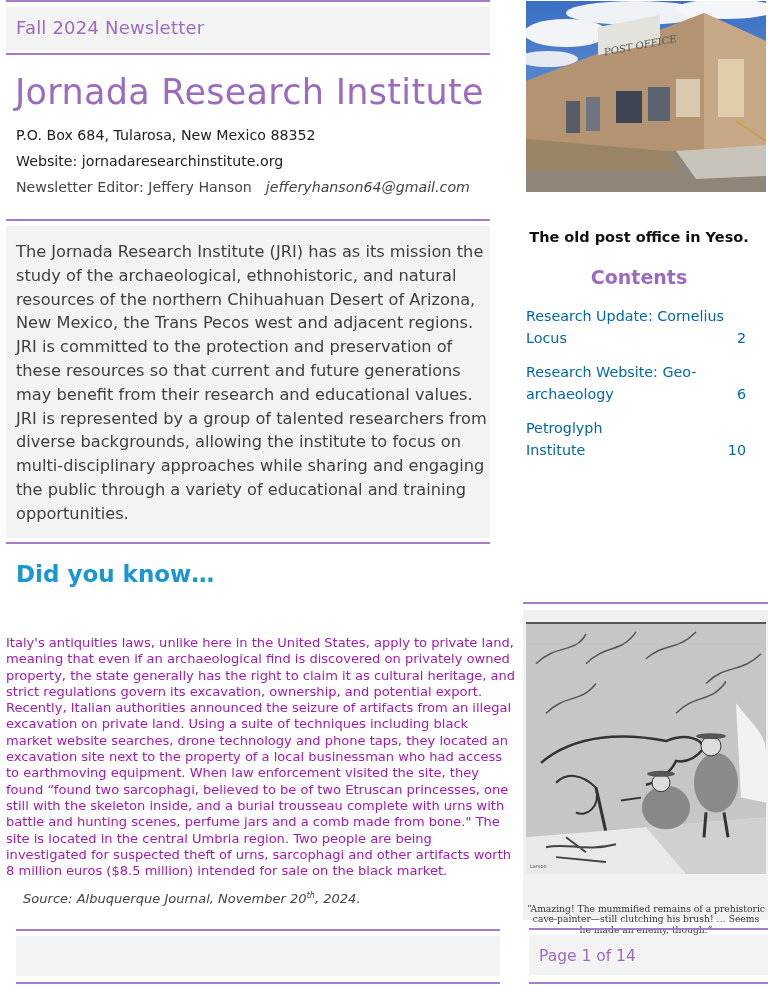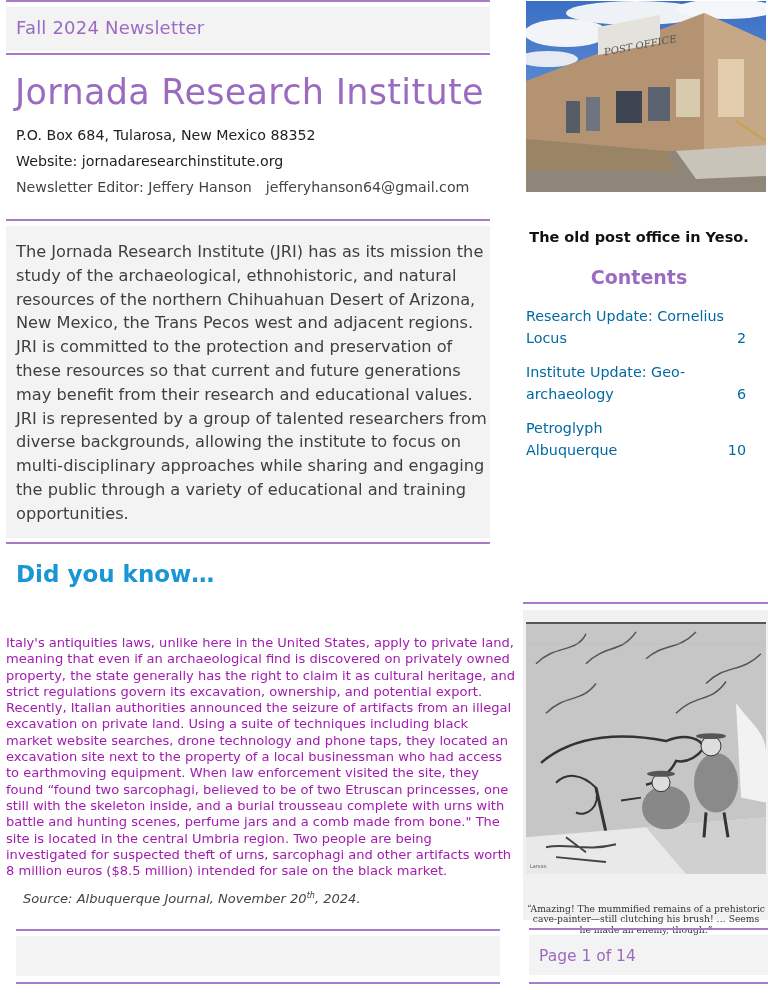--- a/index.html
+++ b/index.html
@@ -7,21 +7,21 @@
     body { position: relative; font-family: "DejaVu Sans", "Liberation Sans", sans-serif; color: #3a3a3a; }
 
     .hline { position: absolute; height: 2px; background: #a77bc8; }
     .panel { position: absolute; background: #f3f3f3; }
 
     
     .issue-label { position: absolute; left: 16px; top: 17px; font-size: 18px; color: #9b6bc0; letter-spacing: 0.2px; }
     .org-title { position: absolute; left: 15px; top: 72px; font-size: 35px; color: #9b6bc0; font-weight: normal; letter-spacing: 0.3px; white-space: nowrap; }
     .addr-line { position: absolute; left: 16px; font-size: 14.2px; color: #222; white-space: nowrap; }
     .addr-line.editor { color: #444; }
-    .email { margin-left: 14px; }
+    .email { font-style: italic; margin-left: 14px; }
 
     
     .mission-text { position: absolute; left: 16px; top: 240px; width: 472px; font-size: 16.2px; line-height: 23.8px; color: #3f3f3f; }
 
     
     .photo { position: absolute; left: 526px; top: 1px; width: 240px; height: 191px; overflow: hidden; background: #b59a77; }
     .photo svg { display: block; width: 100%; height: 100%; }
     .photo-caption { position: absolute; left: 510px; top: 229px; width: 258px; text-align: center; font-size: 14.5px; font-weight: bold; color: #111; }
 
     
@@ -100,30 +100,30 @@
 <div class="contents-title">Contents</div>
 <div class="toc">
   <div class="toc-item">
     <span class="toc-line1">Research Update: Cornelius</span>
     <span class="toc-line2">
         <span>Locus</span>
         <span>2</span>
       </span>
   </div>
   <div class="toc-item">
-    <span class="toc-line1">Institute Update: Geo-</span>
+    <span class="toc-line1">Research Website: Geo-</span>
     <span class="toc-line2">
         <span>archaeology</span>
         <span>6</span>
       </span>
   </div>
   <div class="toc-item">
     <span class="toc-line1">Petroglyph</span>
     <span class="toc-line2">
-        <span>Albuquerque</span>
+        <span>Institute</span>
         <span>10</span>
       </span>
   </div>
 </div>
 
 <h2 class="dyk-title">Did you know…</h2>
 <p class="dyk-text">Italy's antiquities laws, unlike here in the United States, apply to private land, meaning that even if an archaeological find is discovered on privately owned property, the state generally has the right to claim it as cultural heritage, and strict regulations govern its excavation, ownership, and potential export. Recently, Italian authorities announced the seizure of artifacts from an illegal excavation on private land. Using a suite of techniques including black market website searches, drone technology and phone taps, they located an excavation site next to the property of a local businessman who had access to earthmoving equipment. When law enforcement visited the site, they found “found two sarcophagi, believed to be of two Etruscan princesses, one still with the skeleton inside, and a burial trousseau complete with urns with battle and hunting scenes, perfume jars and a comb made from bone." The site is located in the central Umbria region. Two people are being investigated for suspected theft of urns, sarcophagi and other artifacts worth 8 million euros ($8.5 million) intended for sale on the black market.</p>
 <div class="dyk-source"><span>Source: Albuquerque Journal, November 20</span><sup>th</sup><span>, 2024.</span></div>
 
 <div class="hline" style="left:523px; top:602px; width:245px;"></div>

